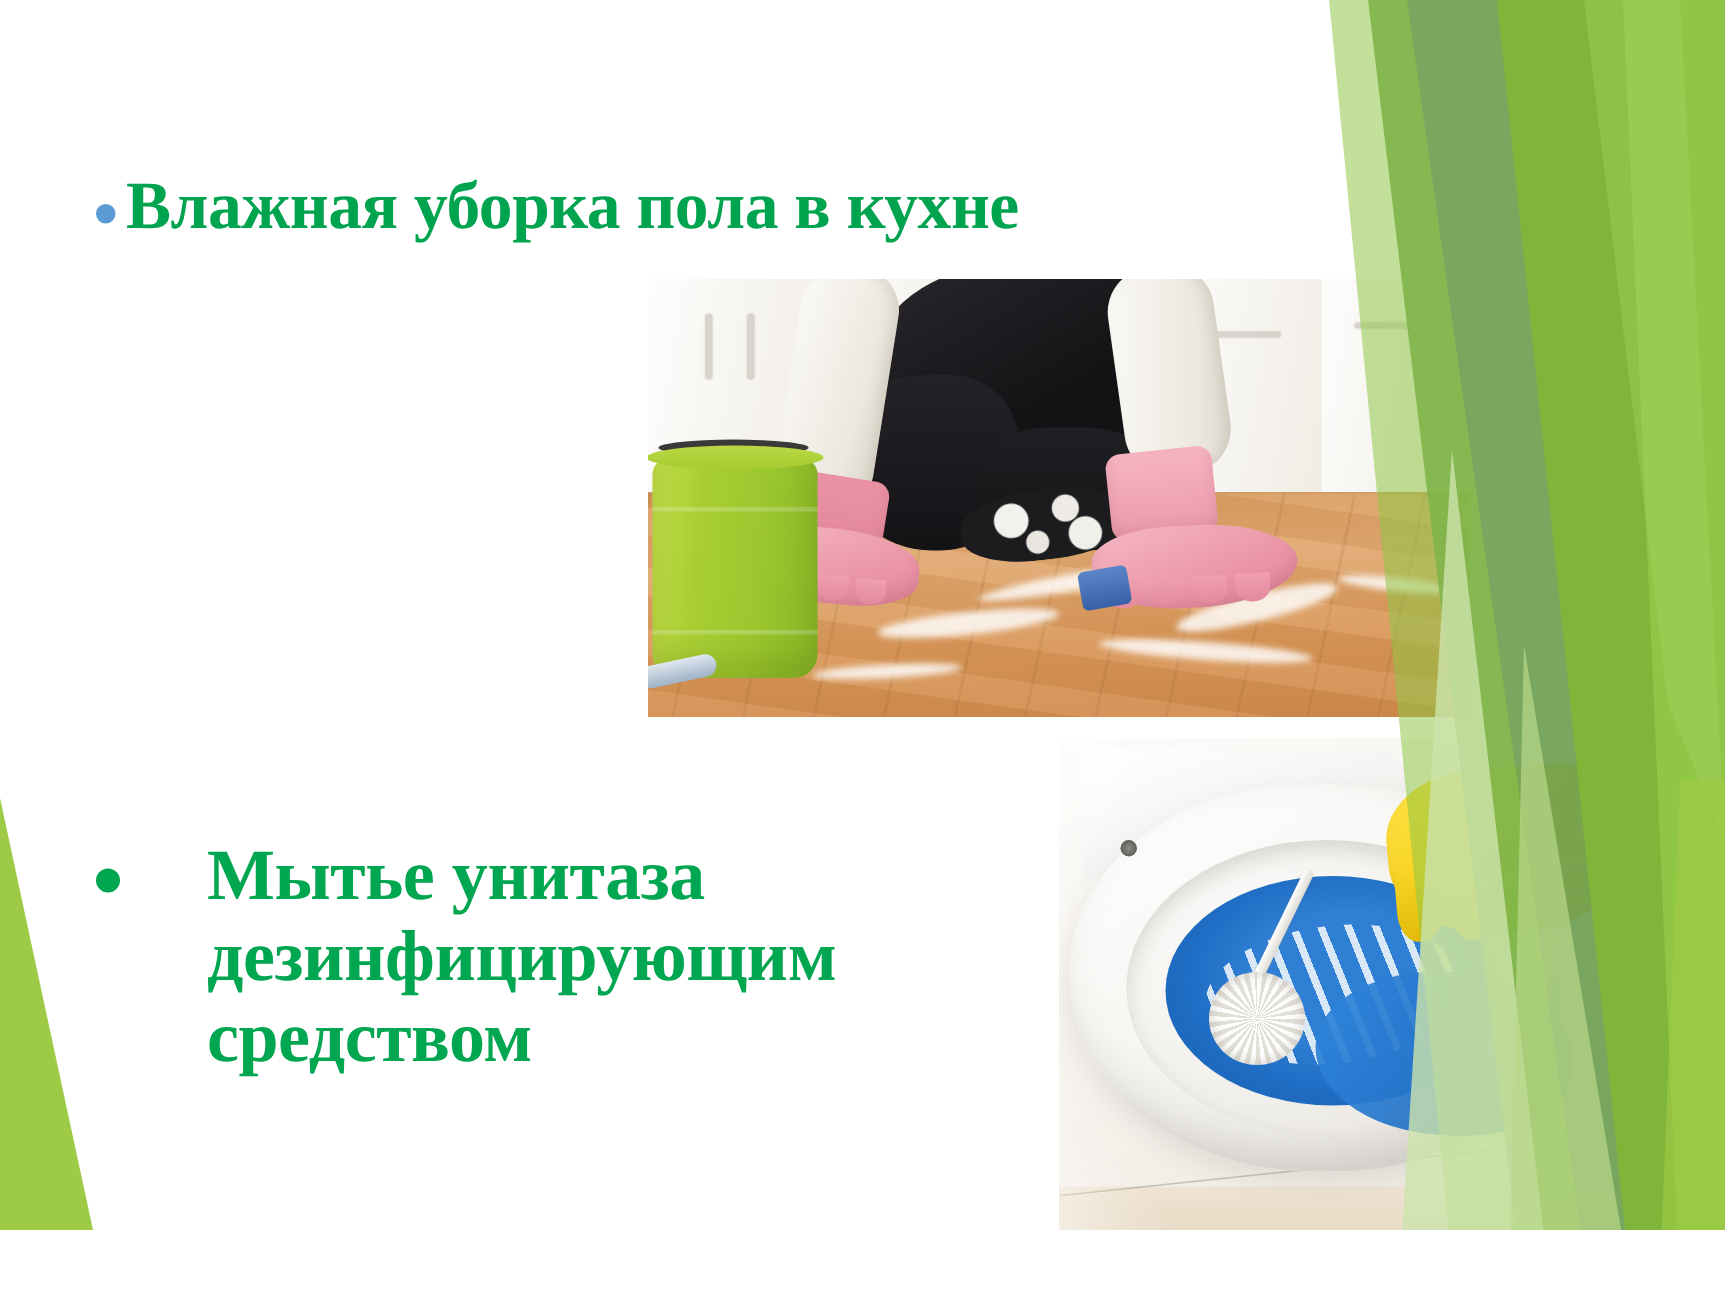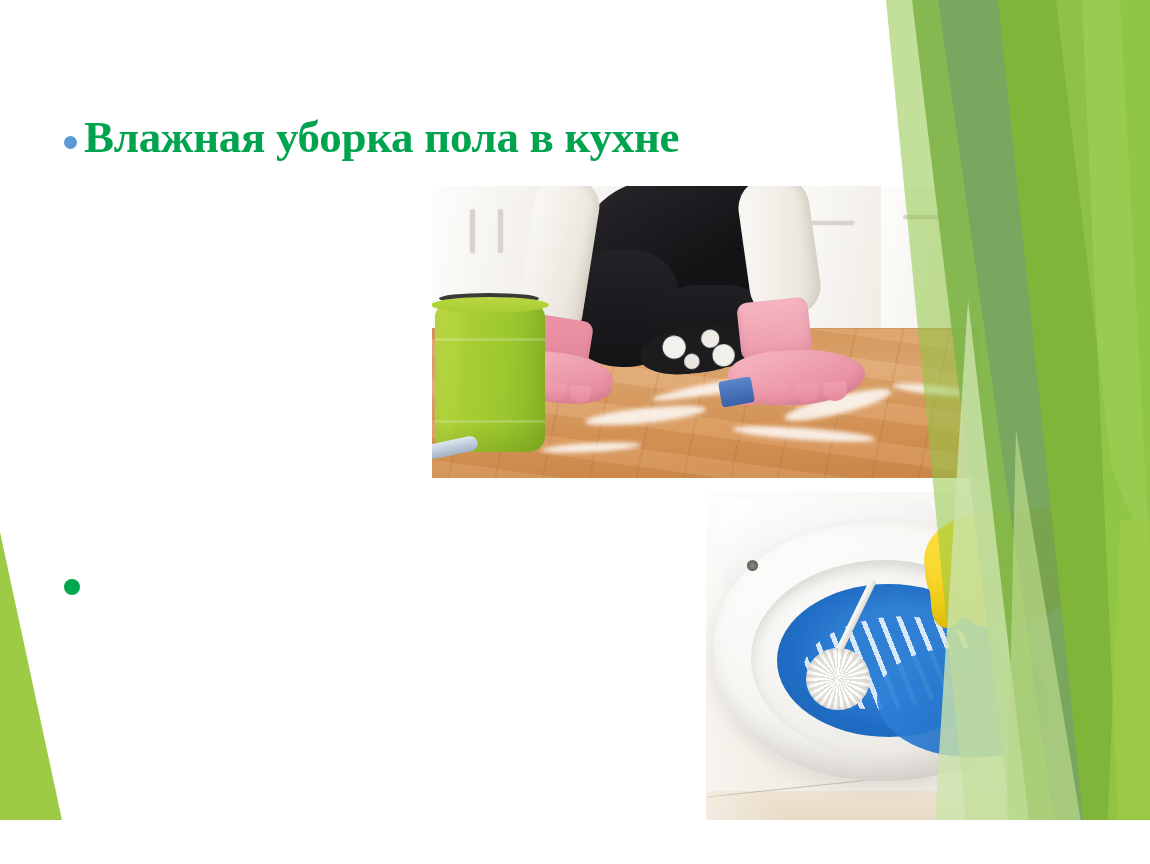--- a/index.html
+++ b/index.html
@@ -274,15 +274,20 @@
     </svg>
   </div>
 
   <div class="bullet-line" id="bullet-1">
     <span class="bullet-dot"></span>
     <span class="bullet-text">Влажная уборка пола в кухне</span>
   </div>
 
   <div class="bullet-line" id="bullet-2">
     <span class="bullet-dot"></span>
+    <span class="bullet-text">
+      <div>Мытье унитаза</div>
+      <div>дезинфицирующим</div>
+      <div>средством</div>
+    </span>
   </div>
 
 </div>
 
 </body></html>

